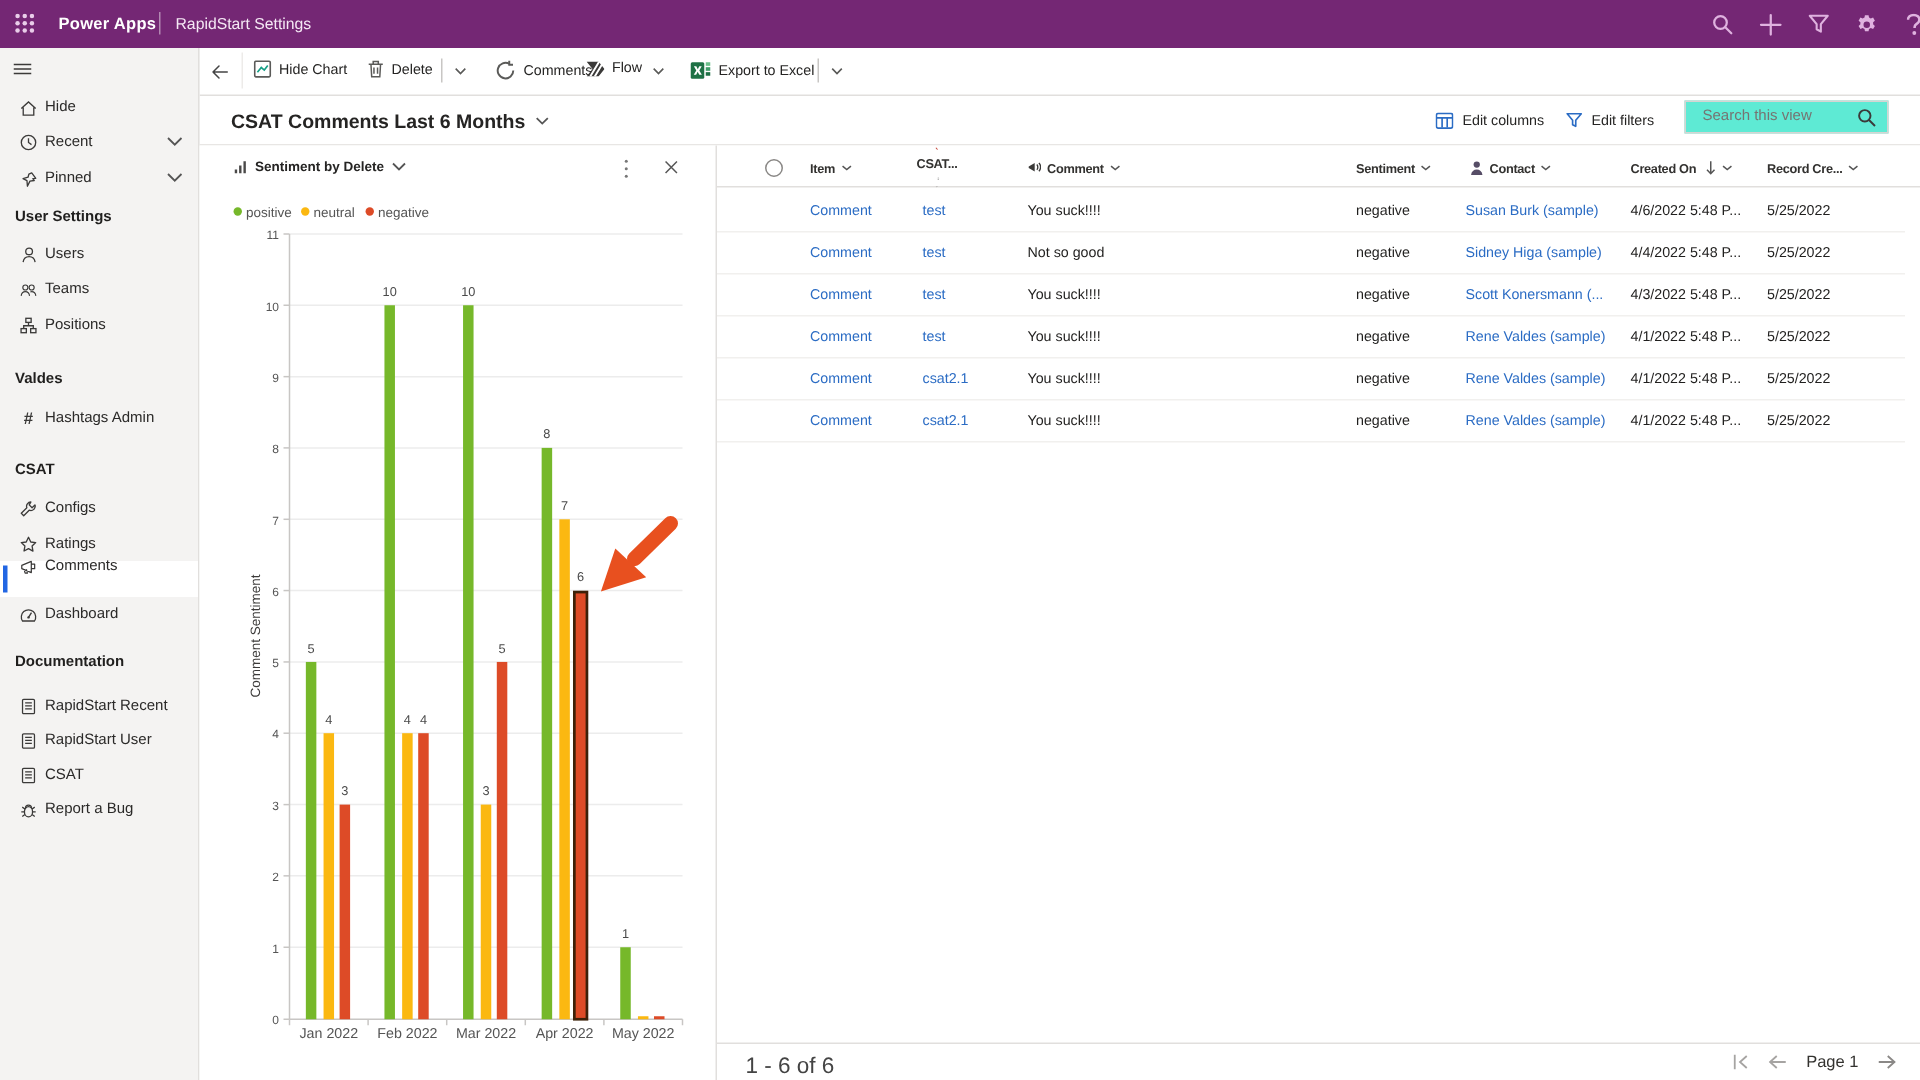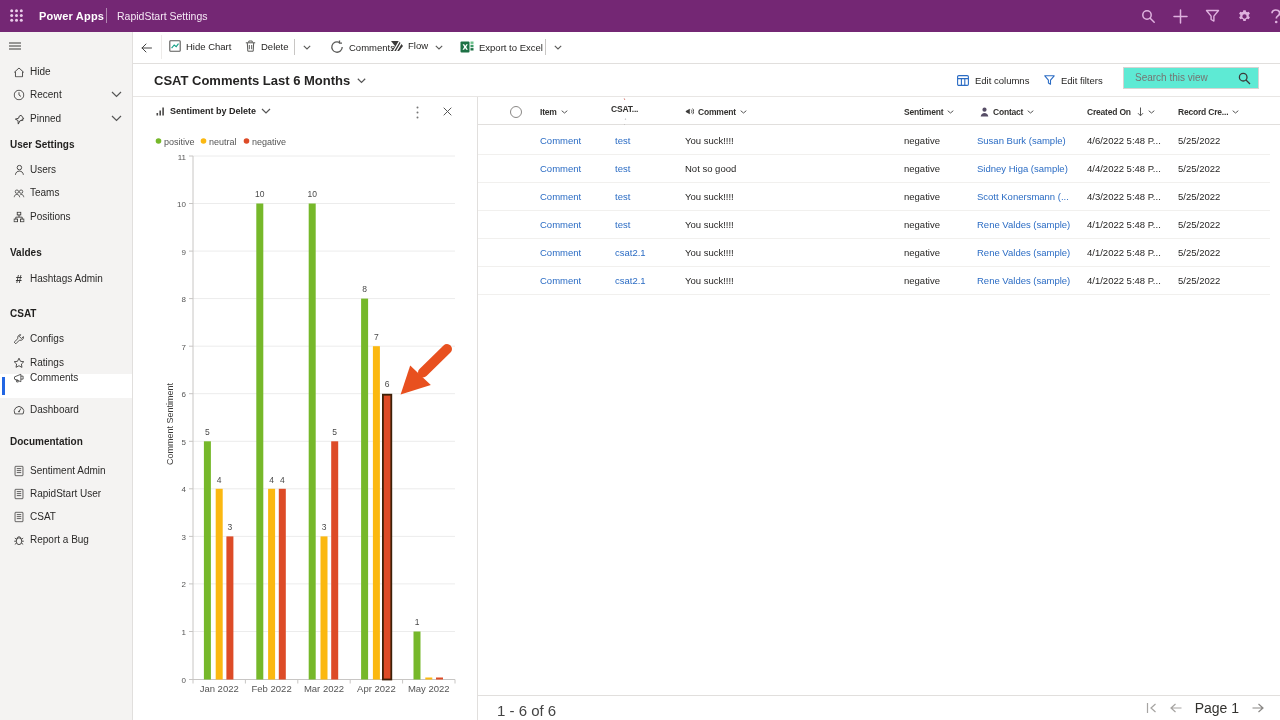--- a/index.html
+++ b/index.html
@@ -49,21 +49,21 @@
 .gridhead { position:absolute; left:478px; top:97px; width:802px; height:28px; border-bottom:1px solid #e1dfdd; background:#fff; }
 .hcell { position:absolute; top:0; height:27px; display:flex; align-items:center; gap:4px; font-size:8.5px; font-weight:700; letter-spacing:-0.2px; color:#333230; }
 .grow { position:absolute; left:478px; width:792px; height:28px; border-bottom:1px solid #f1f0ee; font-size:9.5px; }
 .gcell { position:absolute; top:0; height:27px; display:flex; align-items:center; color:#201f1e; }
 a.glink { color:#2b6cc4; text-decoration:none; }
 .rowcircle { position:absolute; left:510px; width:12px; height:12px; border:1px solid #8a8886; border-radius:50%; }
 
 
 .statusbar { position:absolute; left:478px; top:695px; width:802px; height:25px; border-top:1px solid #e1dfdd; background:#fff; }
 .statusbar .count { position:absolute; left:19px; top:6px; font-size:15px; color:#444; }
-.pager { position:absolute; right:14px; top:0; height:25px; display:flex; align-items:center; gap:13px; font-size:14px; color:#3b3a39; }
+.pager { position:absolute; right:14px; top:0; height:25px; display:flex; align-items:center; gap:13px; font-size:11px; color:#3b3a39; }
 </style>
 </head>
 <body>
 <div id="app">
 
   <div class="topbar">
     <svg class="waffle" width="13" height="13" viewBox="0 0 13 13">
       <g fill="#e9cdE9">
         <circle cx="1.7" cy="1.7" r="1.5"></circle>
           <circle cx="6.5" cy="1.7" r="1.5"></circle>
@@ -314,21 +314,21 @@
       <span class="tx">Dashboard</span>
     </div>
     <div class="sb-head" style="top:433px;">Documentation</div>
     <div class="sb-item" style="top:460px;">
       <span class="ic">
           <svg width="12" height="14" viewBox="0 0 12 14">
             <rect x="1" y="1" width="10" height="12" rx="1" fill="none" stroke="#3b3a39" stroke-width="1.1"></rect>
             <path d="M3.2 4h5.6M3.2 6.5h5.6M3.2 9h5.6" stroke="#3b3a39" stroke-width="1"></path>
           </svg>
         </span>
-      <span class="tx">Sentiment Admin</span>
+      <span class="tx">RapidStart Recent</span>
     </div>
     <div class="sb-item" style="top:483px;">
       <span class="ic">
           <svg width="12" height="14" viewBox="0 0 12 14">
             <rect x="1" y="1" width="10" height="12" rx="1" fill="none" stroke="#3b3a39" stroke-width="1.1"></rect>
             <path d="M3.2 4h5.6M3.2 6.5h5.6M3.2 9h5.6" stroke="#3b3a39" stroke-width="1"></path>
           </svg>
         </span>
       <span class="tx">RapidStart User</span>
     </div>

